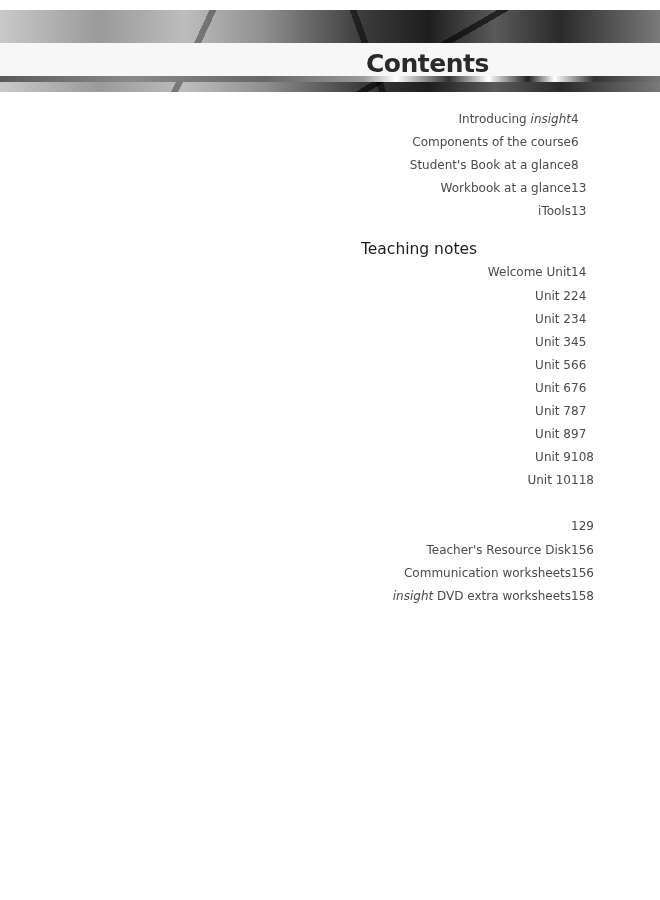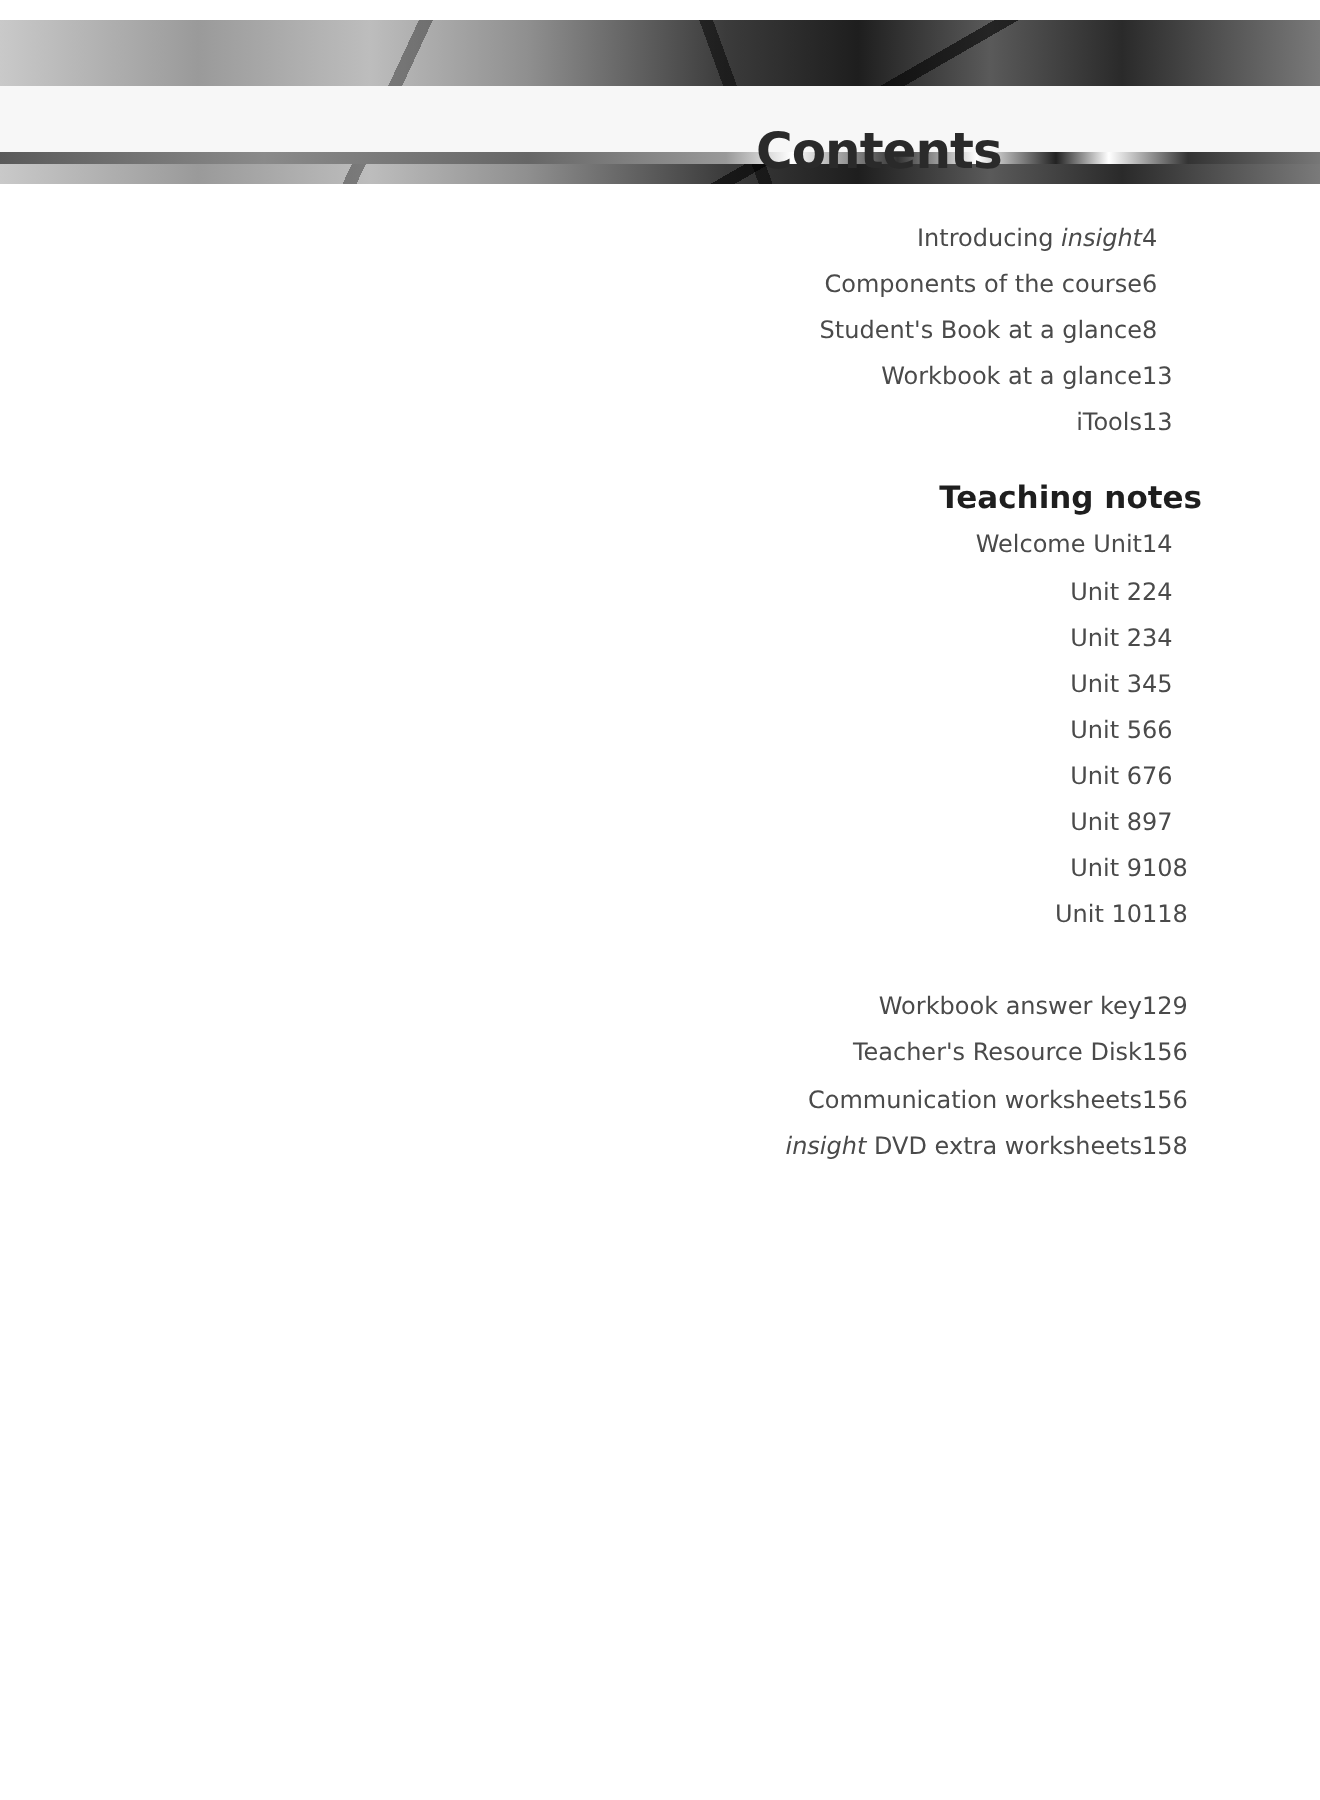--- a/index.html
+++ b/index.html
@@ -16,28 +16,28 @@
         linear-gradient(90deg, #c9c9c9 0%, #9a9a9a 15%, #bdbdbd 28%, #8f8f8f 40%, #3b3b3b 55%, #1e1e1e 65%, #5a5a5a 75%, #2a2a2a 85%, #7a7a7a 100%);
     }
     .banner-strip {
       position: absolute; left: 0; top: 43px; width: 660px; height: 33px; background: #f7f7f7;
     }
     .banner-strip-bottom {
       position: absolute; left: 0; top: 76px; width: 660px; height: 6px;
       background: linear-gradient(90deg, #5a5a5a 0%, #8a8a8a 20%, #666 40%, #999 55%, #fff 60%, #333 68%, #fff 74%, #222 80%, #fff 84%, #333 90%, #777 100%);
     }
     .title {
-      position: absolute; left: 362px; top: 45px; margin: 16px;
+      position: absolute; left: 362px; top: 45px; margin: 4px;
       font-family: "DejaVu Sans", sans-serif; font-weight: bold; font-size: 25px;
       letter-spacing: -0.5px; color: #2a2a2a;
     }
     .toc { position: absolute; left: 361px; top: 108px; width: 240px; }
     .row { display: flex; justify-content: flex-end; height: 23.1px; line-height: 23px; font-size: 12px; color: #4a4a4a; }
     .row .num { width: 30px; text-align: left; }
-    .section-heading { font-weight: bold; font-size: 15.5px; color: #1e1e1e; margin: 14px 0 0 0; height: 24px; line-height: 24px; text-align: right; }
+    .section-heading { font-weight: normal; font-size: 15.5px; color: #1e1e1e; margin: 14px 0 0 0; height: 24px; line-height: 24px; }
     .gap { height: 23px; }
     em { font-style: italic; }
   </style>
 </head>
 <body>
 
 <div class="banner"></div>
 <div class="banner-strip"></div>
 <div class="banner-strip-bottom"></div>
 <h1 class="title">Contents</h1>
@@ -84,36 +84,39 @@
   </div>
   <div class="row">
     <span>Unit 5</span>
     <span class="num">66</span>
   </div>
   <div class="row">
     <span>Unit 6</span>
     <span class="num">76</span>
   </div>
   <div class="row">
+    <span>Unit 7</span>
+    <span class="num">87</span>
+  </div>
+  <div class="row">
     <span>Unit 8</span>
     <span class="num">97</span>
   </div>
   <div class="row">
     <span>Unit 9</span>
     <span class="num">108</span>
   </div>
   <div class="row">
     <span>Unit 10</span>
     <span class="num">118</span>
   </div>
 
   <div class="gap"></div>
 
   <div class="row">
-    <span>Workbook answer key</span>
     <span class="num">129</span>
   </div>
   <div class="row">
     <span>Teacher's Resource Disk</span>
     <span class="num">156</span>
   </div>
   <div class="row">
     <span>Communication worksheets</span>
     <span class="num">156</span>
   </div>

